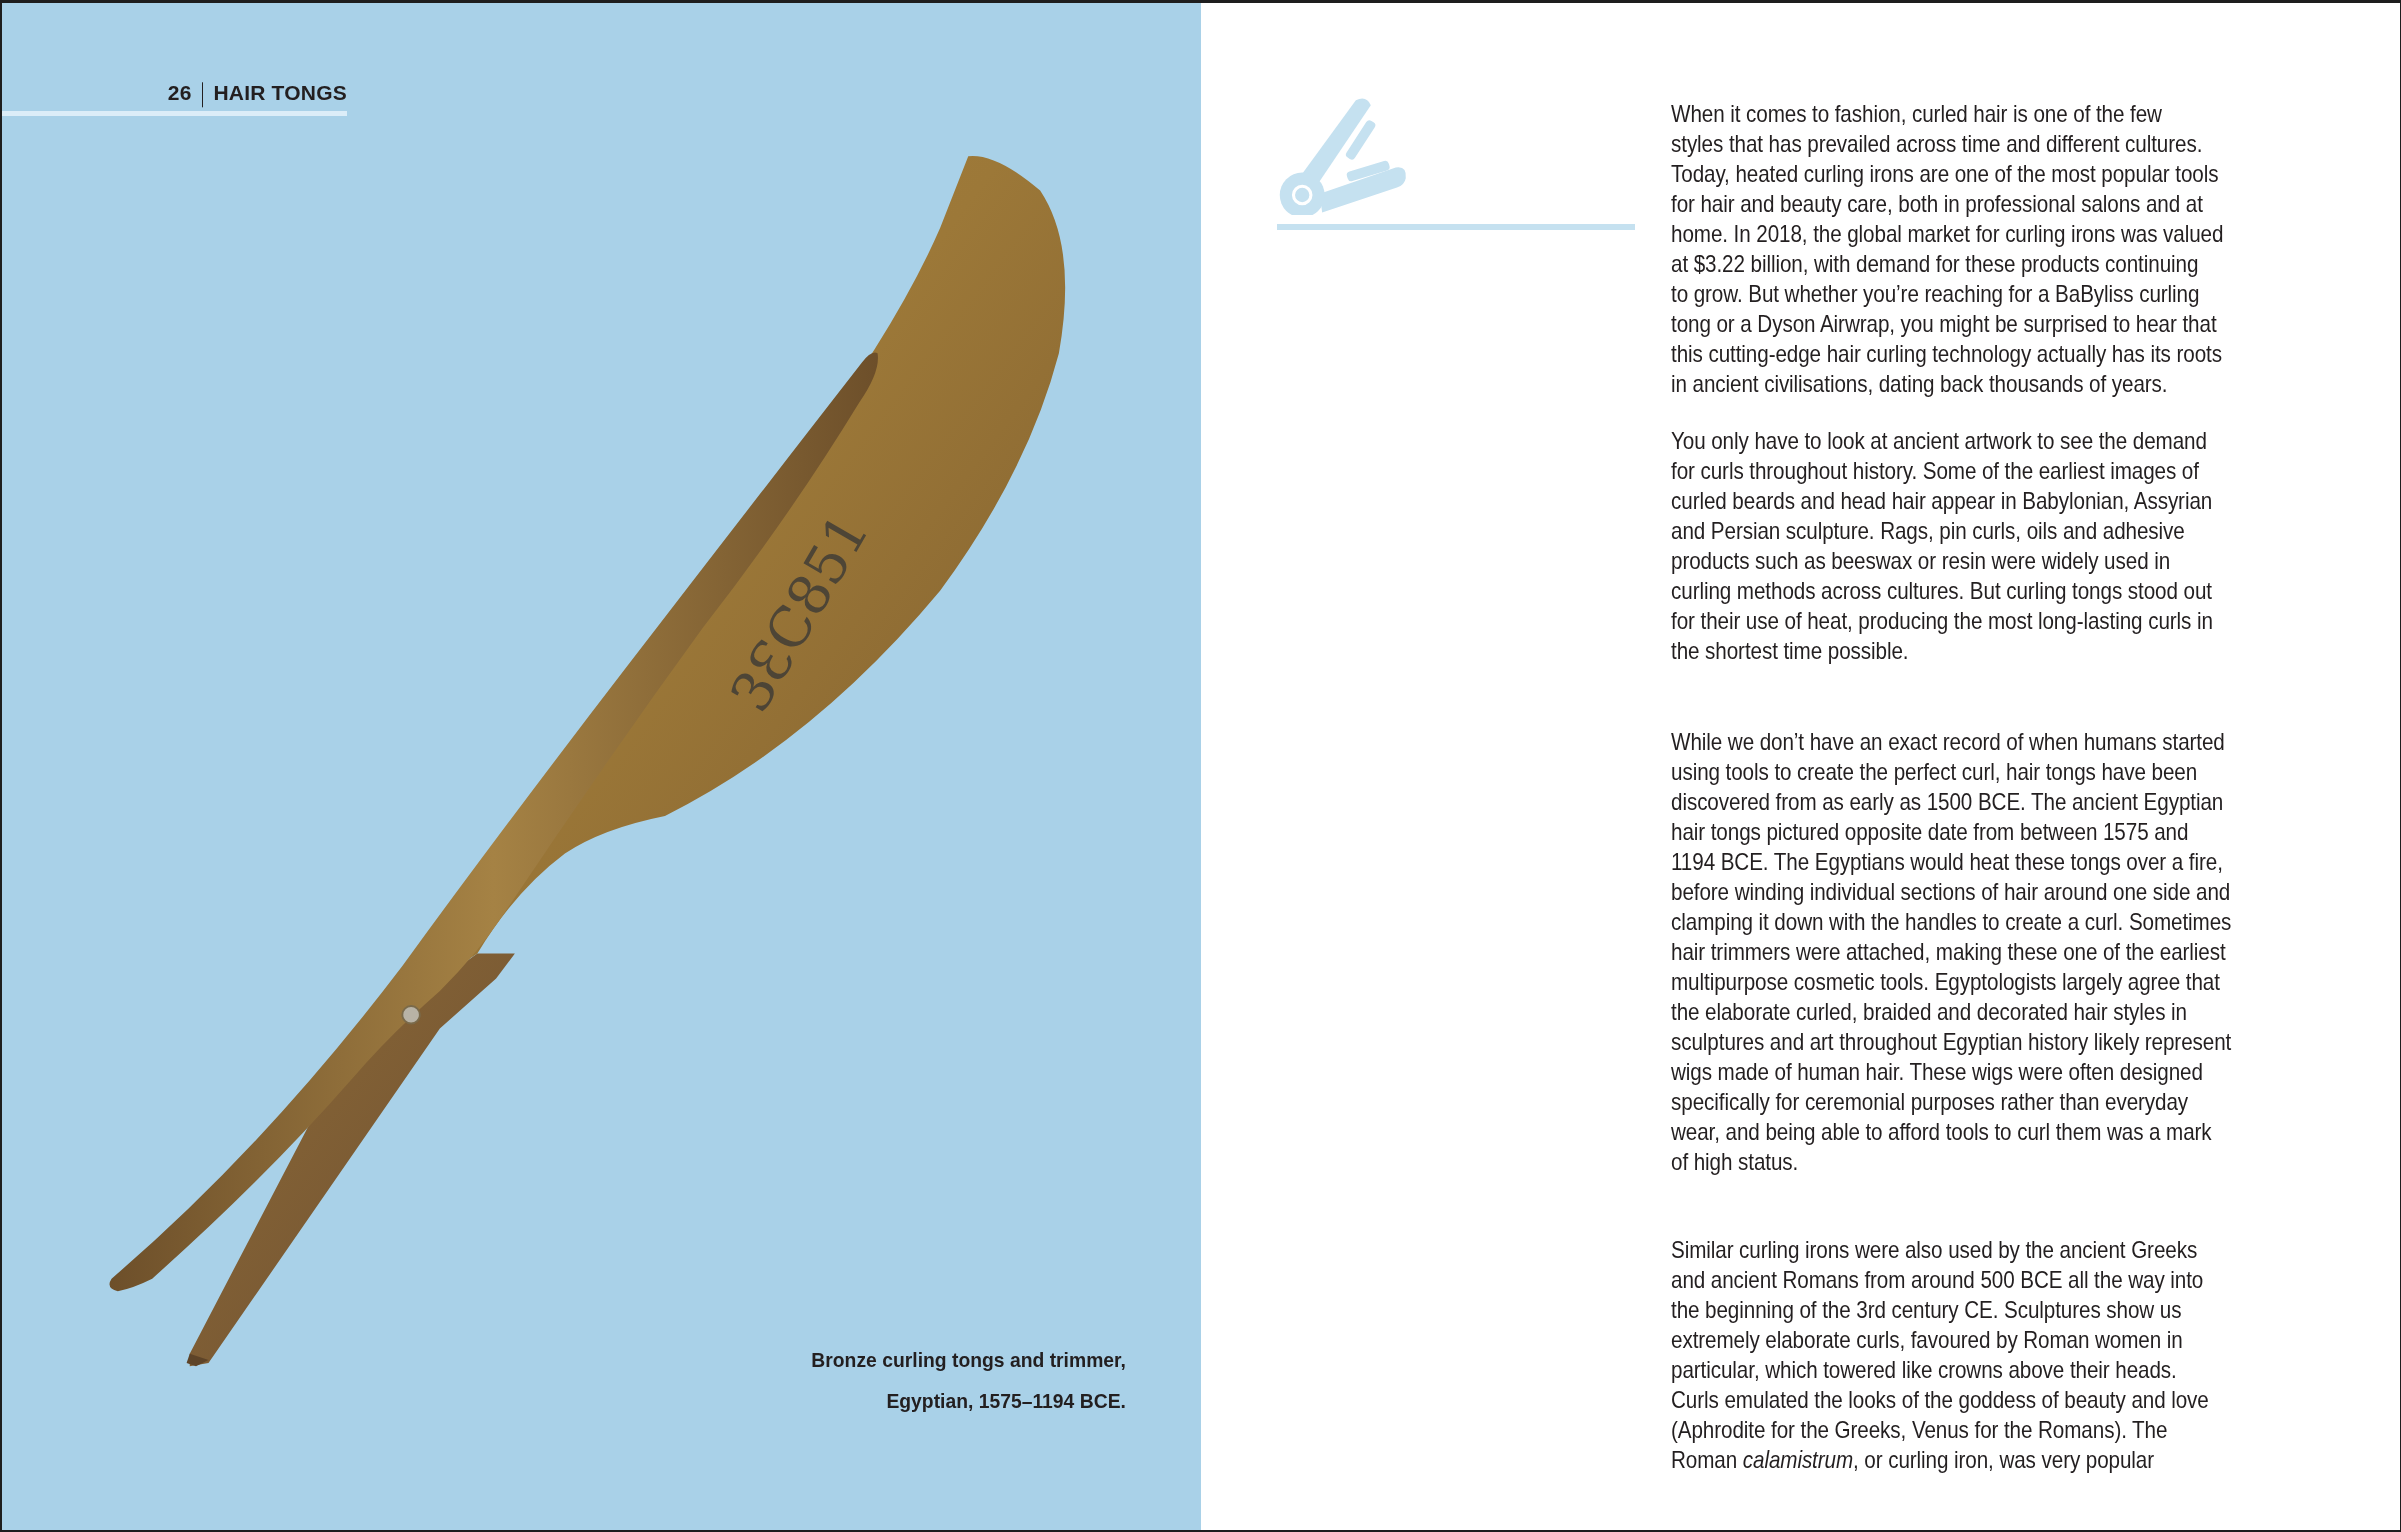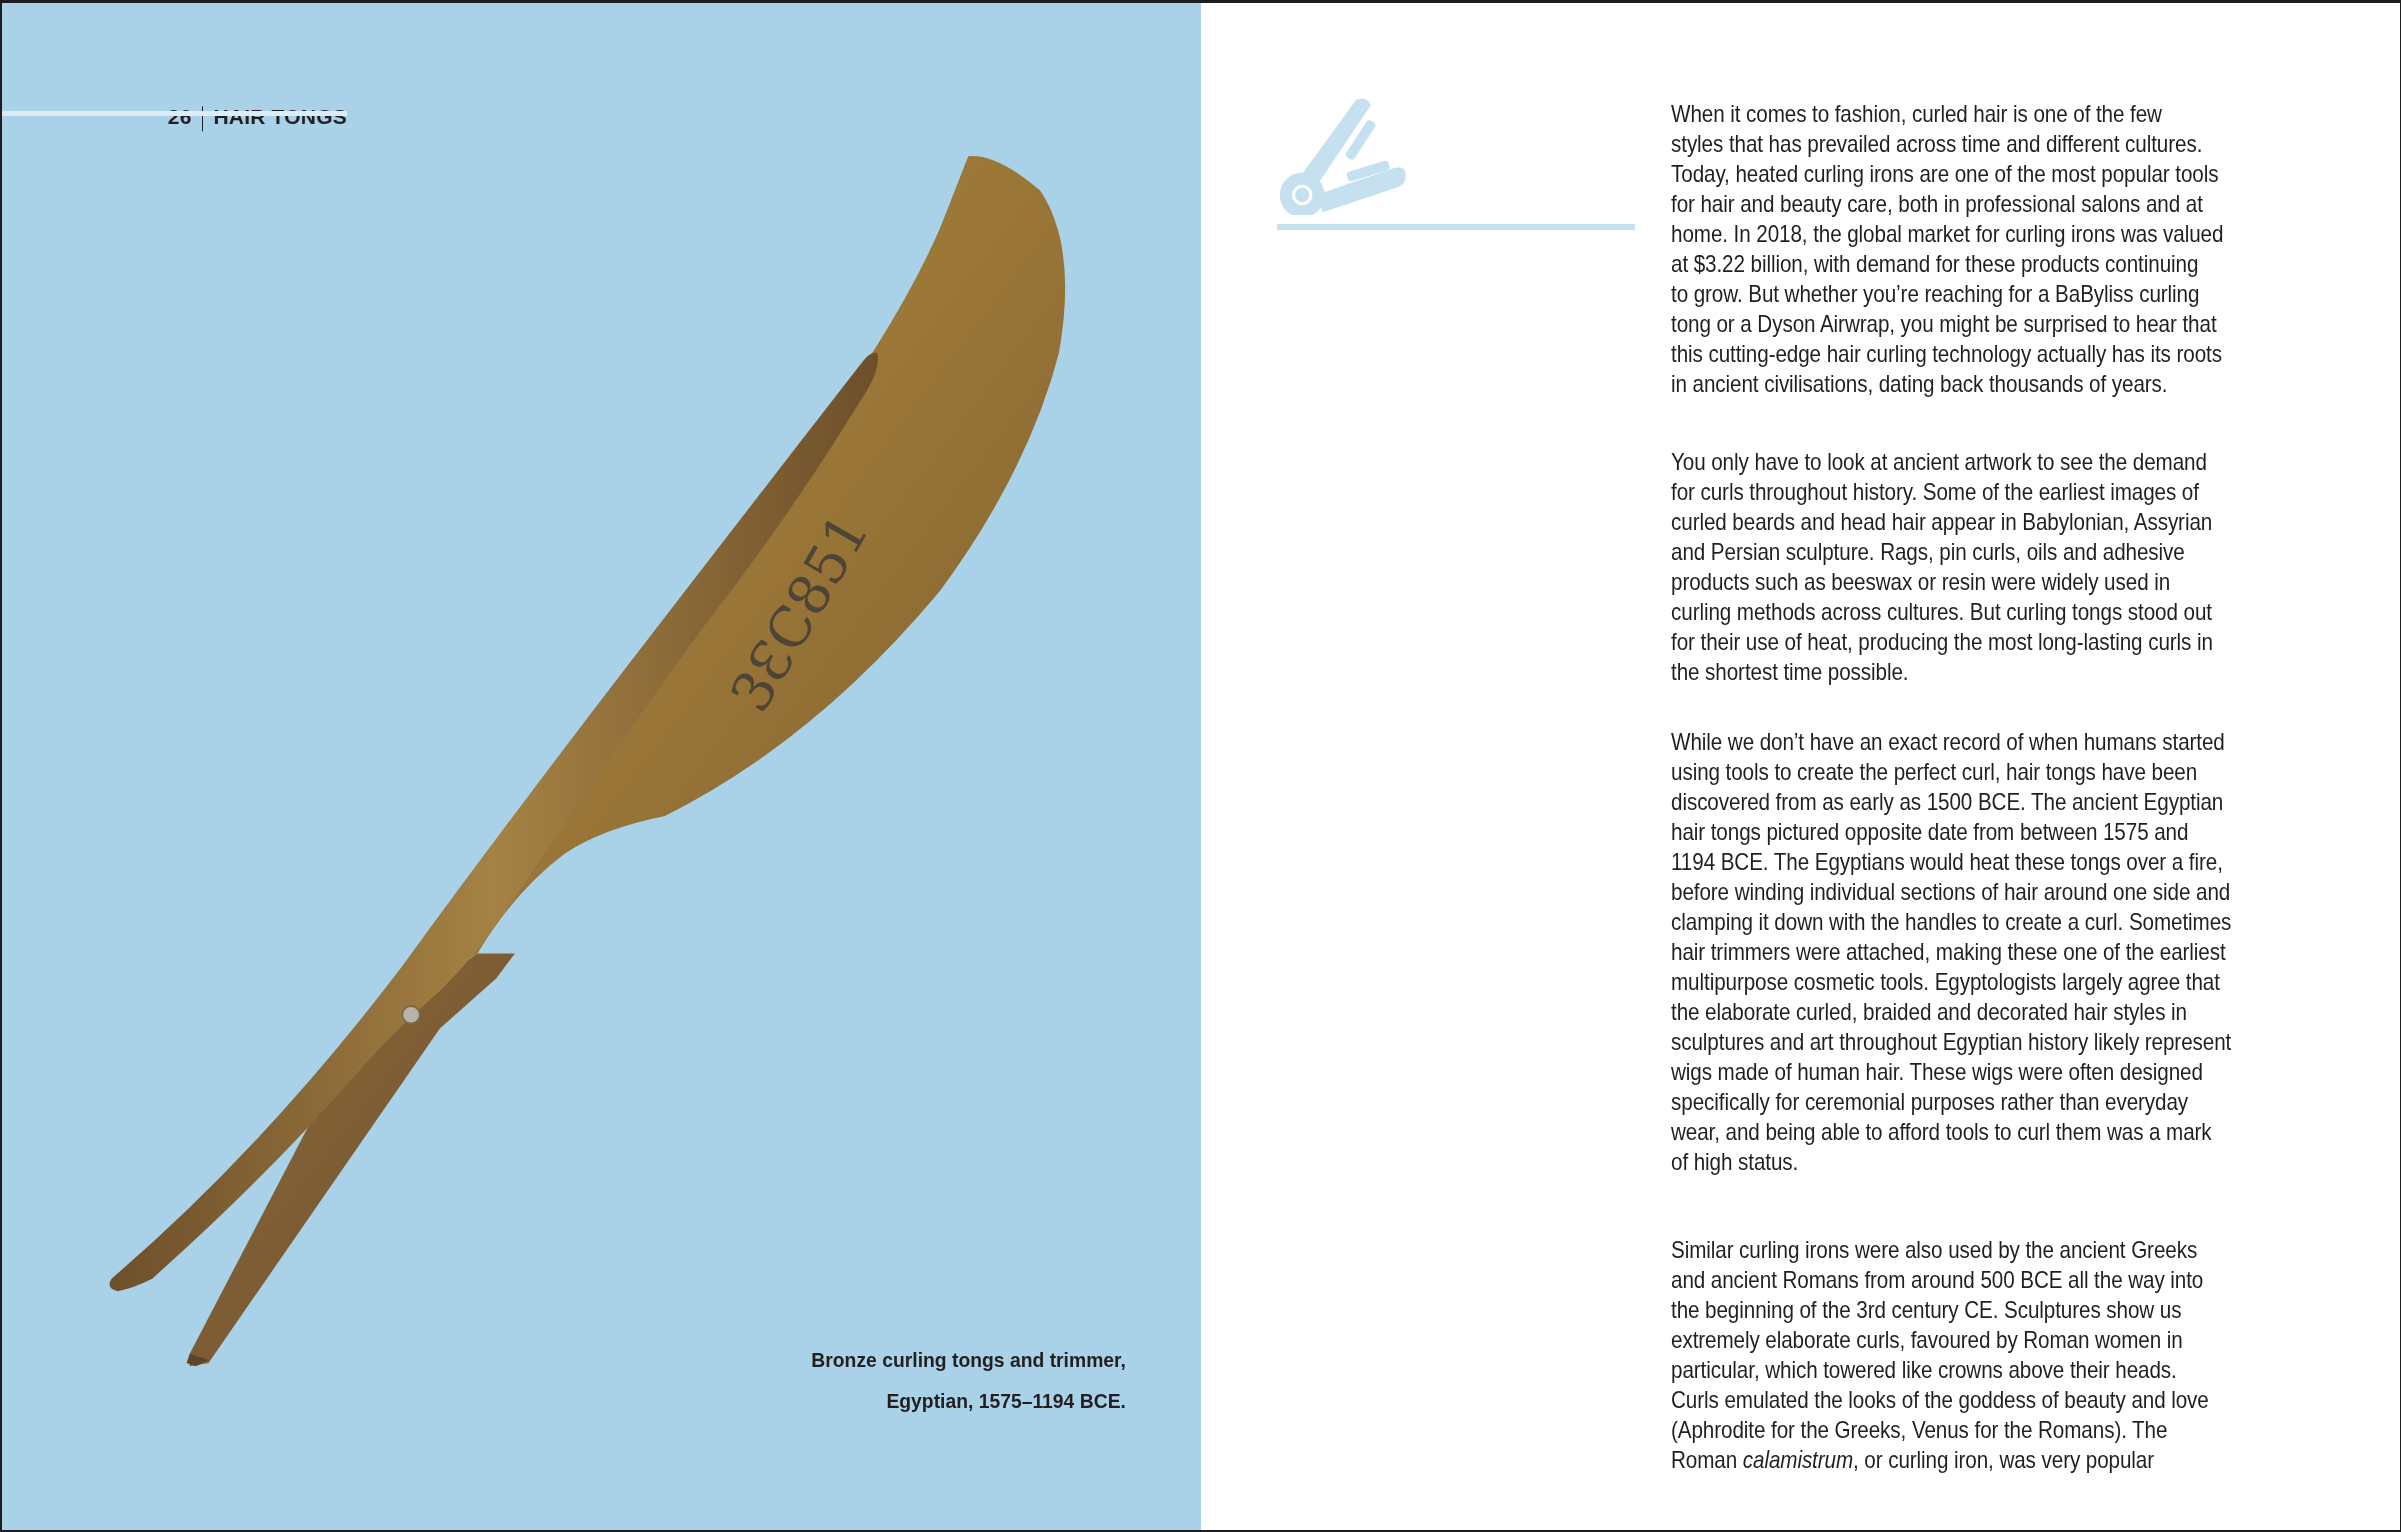--- a/index.html
+++ b/index.html
@@ -18,21 +18,21 @@
     background: #a9d1e8;
   }
   .right-page {
     position: absolute; left: 1199px; top: 0; width: 1199px; height: 1527px;
     background: #ffffff;
   }
   
   .running-head {
     position: absolute; right: calc(1199px - 345px); top: 78px;
     font-weight: 700; font-size: 21px; letter-spacing: 0.2px;
-    white-space: nowrap; display: flex; align-items: center; margin-top: 24px;
+    white-space: nowrap; display: flex; align-items: center;
   }
   .running-head .sep {
     display: inline-block; width: 1.9px; height: 25px; background: #231f20;
     margin: 0 10px; transform: translateY(1.3px);
   }
   .head-rule {
     position: absolute; left: 0; top: 108px; width: 345px; height: 5.6px;
     background: #dcedf8;
   }
   
@@ -151,21 +151,21 @@
         <span class="line">Today, heated curling irons are one of the most popular tools</span>
         <span class="line">for hair and beauty care, both in professional salons and at</span>
         <span class="line">home. In 2018, the global market for curling irons was valued</span>
         <span class="line">at $3.22 billion, with demand for these products continuing</span>
         <span class="line">to grow. But whether you’re reaching for a BaByliss curling</span>
         <span class="line">tong or a Dyson Airwrap, you might be surprised to hear that</span>
         <span class="line">this cutting-edge hair curling technology actually has its roots</span>
         <span class="line">in ancient civilisations, dating back thousands of years.</span>
       </div>
 
-      <div class="para" style="top:444px">
+      <div class="para" style="top:423px">
         <span class="line">You only have to look at ancient artwork to see the demand</span>
         <span class="line">for curls throughout history. Some of the earliest images of</span>
         <span class="line">curled beards and head hair appear in Babylonian, Assyrian</span>
         <span class="line">and Persian sculpture. Rags, pin curls, oils and adhesive</span>
         <span class="line">products such as beeswax or resin were widely used in</span>
         <span class="line">curling methods across cultures. But curling tongs stood out</span>
         <span class="line">for their use of heat, producing the most long-lasting curls in</span>
         <span class="line">the shortest time possible.</span>
       </div>
 

